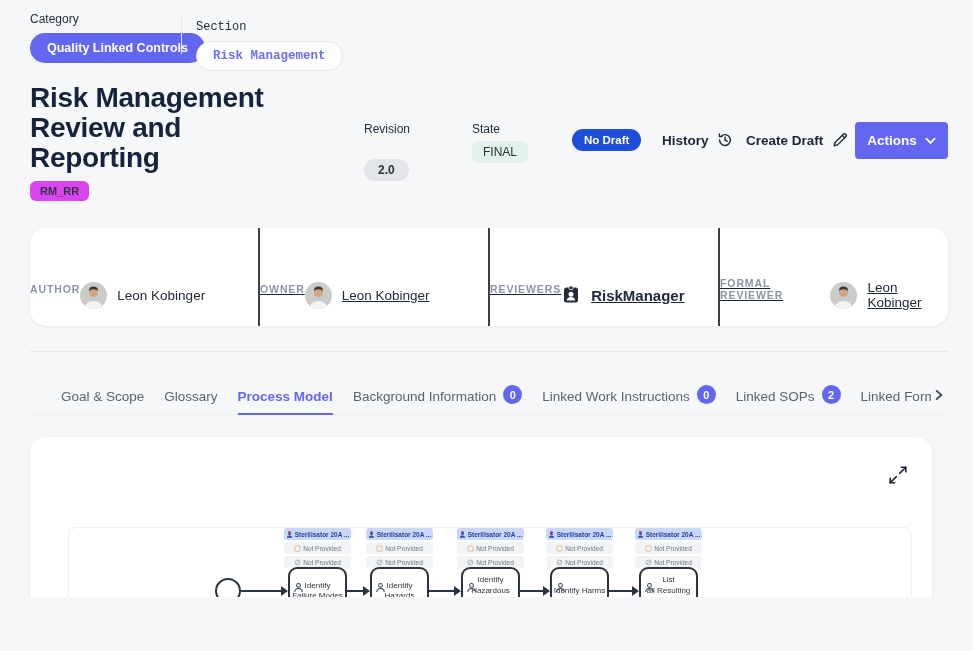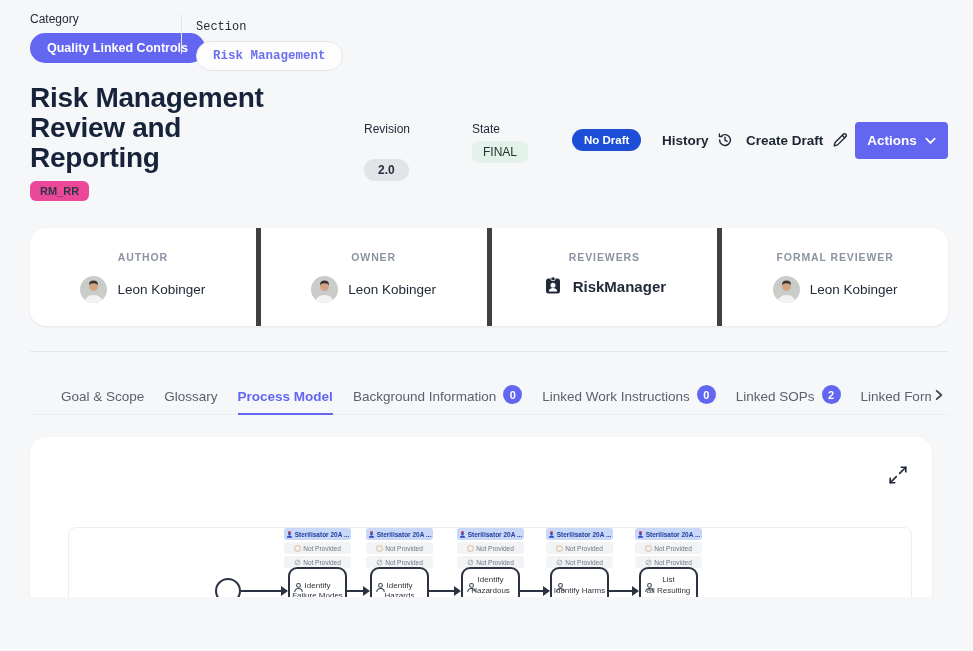--- a/index.html
+++ b/index.html
@@ -6,30 +6,30 @@
   body{font-family:"Liberation Sans",sans-serif;background:#f6f7f9;color:#1a2436;}
   #app{position:relative;width:973px;height:597px;overflow:hidden;background:#f6f7f9;}
   .abs{position:absolute;}
   .small-label{font-size:12px;color:#1f2837;font-weight:500;margin-bottom:7px;}
   
   .pill-solid{display:inline-block;background:#6366f1;color:#fff;font-weight:700;font-size:12.5px;padding:8px 17px;border-radius:999px;cursor:pointer;}
   .pill-outline{display:inline-block;background:#fdfdfe;border:1px solid #e4e6eb;color:#6a6ff0;font-weight:600;font-size:12.5px;padding:7px 16px;border-radius:999px;cursor:pointer;}
   .vdiv{width:1px;height:40px;background:#e4e6ea;}
   
   .page-title{font-size:28px;line-height:30px;font-weight:800;letter-spacing:-.3px;color:#16233a;white-space:pre-line;}
-  .code-badge{display:inline-block;background:#ec4899;color:#2e3645;font-size:11px;font-weight:700;padding:4px 10px;border-radius:6px;}
+  .code-badge{display:inline-block;background:#d946ef;color:#2e3645;font-size:11px;font-weight:700;padding:4px 10px;border-radius:6px;}
   .meta-pill{display:inline-block;background:#e2e4e8;color:#28303e;font-size:12px;font-weight:600;padding:4px 14px;border-radius:999px;}
   .state-pill{display:inline-block;background:#e2f1e9;color:#22372f;font-size:12px;font-weight:500;padding:4px 11px;border-radius:7px;}
   .draft-pill{display:inline-block;background:#1d4ed8;color:#fff;font-size:11.5px;font-weight:700;padding:5px 12px;border-radius:999px;}
   .link-action{display:flex;align-items:center;gap:8px;font-size:13.5px;font-weight:600;color:#1c2534;cursor:pointer;}
   .actions-btn{display:flex;align-items:center;justify-content:center;gap:8px;width:93px;height:37px;background:#6366f1;border:none;border-radius:4px;color:#fff;font-family:"Liberation Sans",sans-serif;font-size:13.5px;font-weight:700;cursor:pointer;}
   
   .cards-row{left:30px;top:228px;width:918px;height:98px;background:#fff;border-radius:16px;box-shadow:0 1px 3px rgba(20,30,55,.08);display:flex;}
-  .person-card{flex:1;display:flex;flex-direction:column;align-items:center;padding-top:23px;box-sizing:border-box;}
-  .person-card + .person-card{border-left:5px solid #404040;}
+  .person-card{flex:1;display:flex;flex-direction:row;align-items:center;padding-top:23px;box-sizing:border-box;}
+  .person-card + .person-card{border-left:2px solid #404040;text-decoration:underline;}
   .person-label{font-size:10.5px;font-weight:700;letter-spacing:.9px;color:#8b93a3;}
   .person-row{margin-top:13px;display:flex;align-items:center;gap:10px;}
   .avatar{width:27px;height:27px;border-radius:50%;overflow:hidden;flex:0 0 auto;display:block;}
   .person-name{font-size:13.5px;font-weight:500;color:#222b3a;}
   .person-name.lg{font-size:15px;font-weight:600;}
   
   .hdiv{left:30px;top:351px;width:918px;height:1px;background:#e5e7eb;}
   .tab-bar{left:30px;top:384px;width:918px;height:31px;border-bottom:1px solid #eceef2;box-sizing:border-box;}
   .tabs-scroll{margin-left:31px;width:870px;height:31px;display:flex;gap:20px;overflow:hidden;}
   .tab{display:flex;align-items:flex-end;gap:7px;font-size:13.5px;color:#59626f;white-space:nowrap;cursor:pointer;border-bottom:2px solid transparent;padding-bottom:9px;box-sizing:border-box;}

